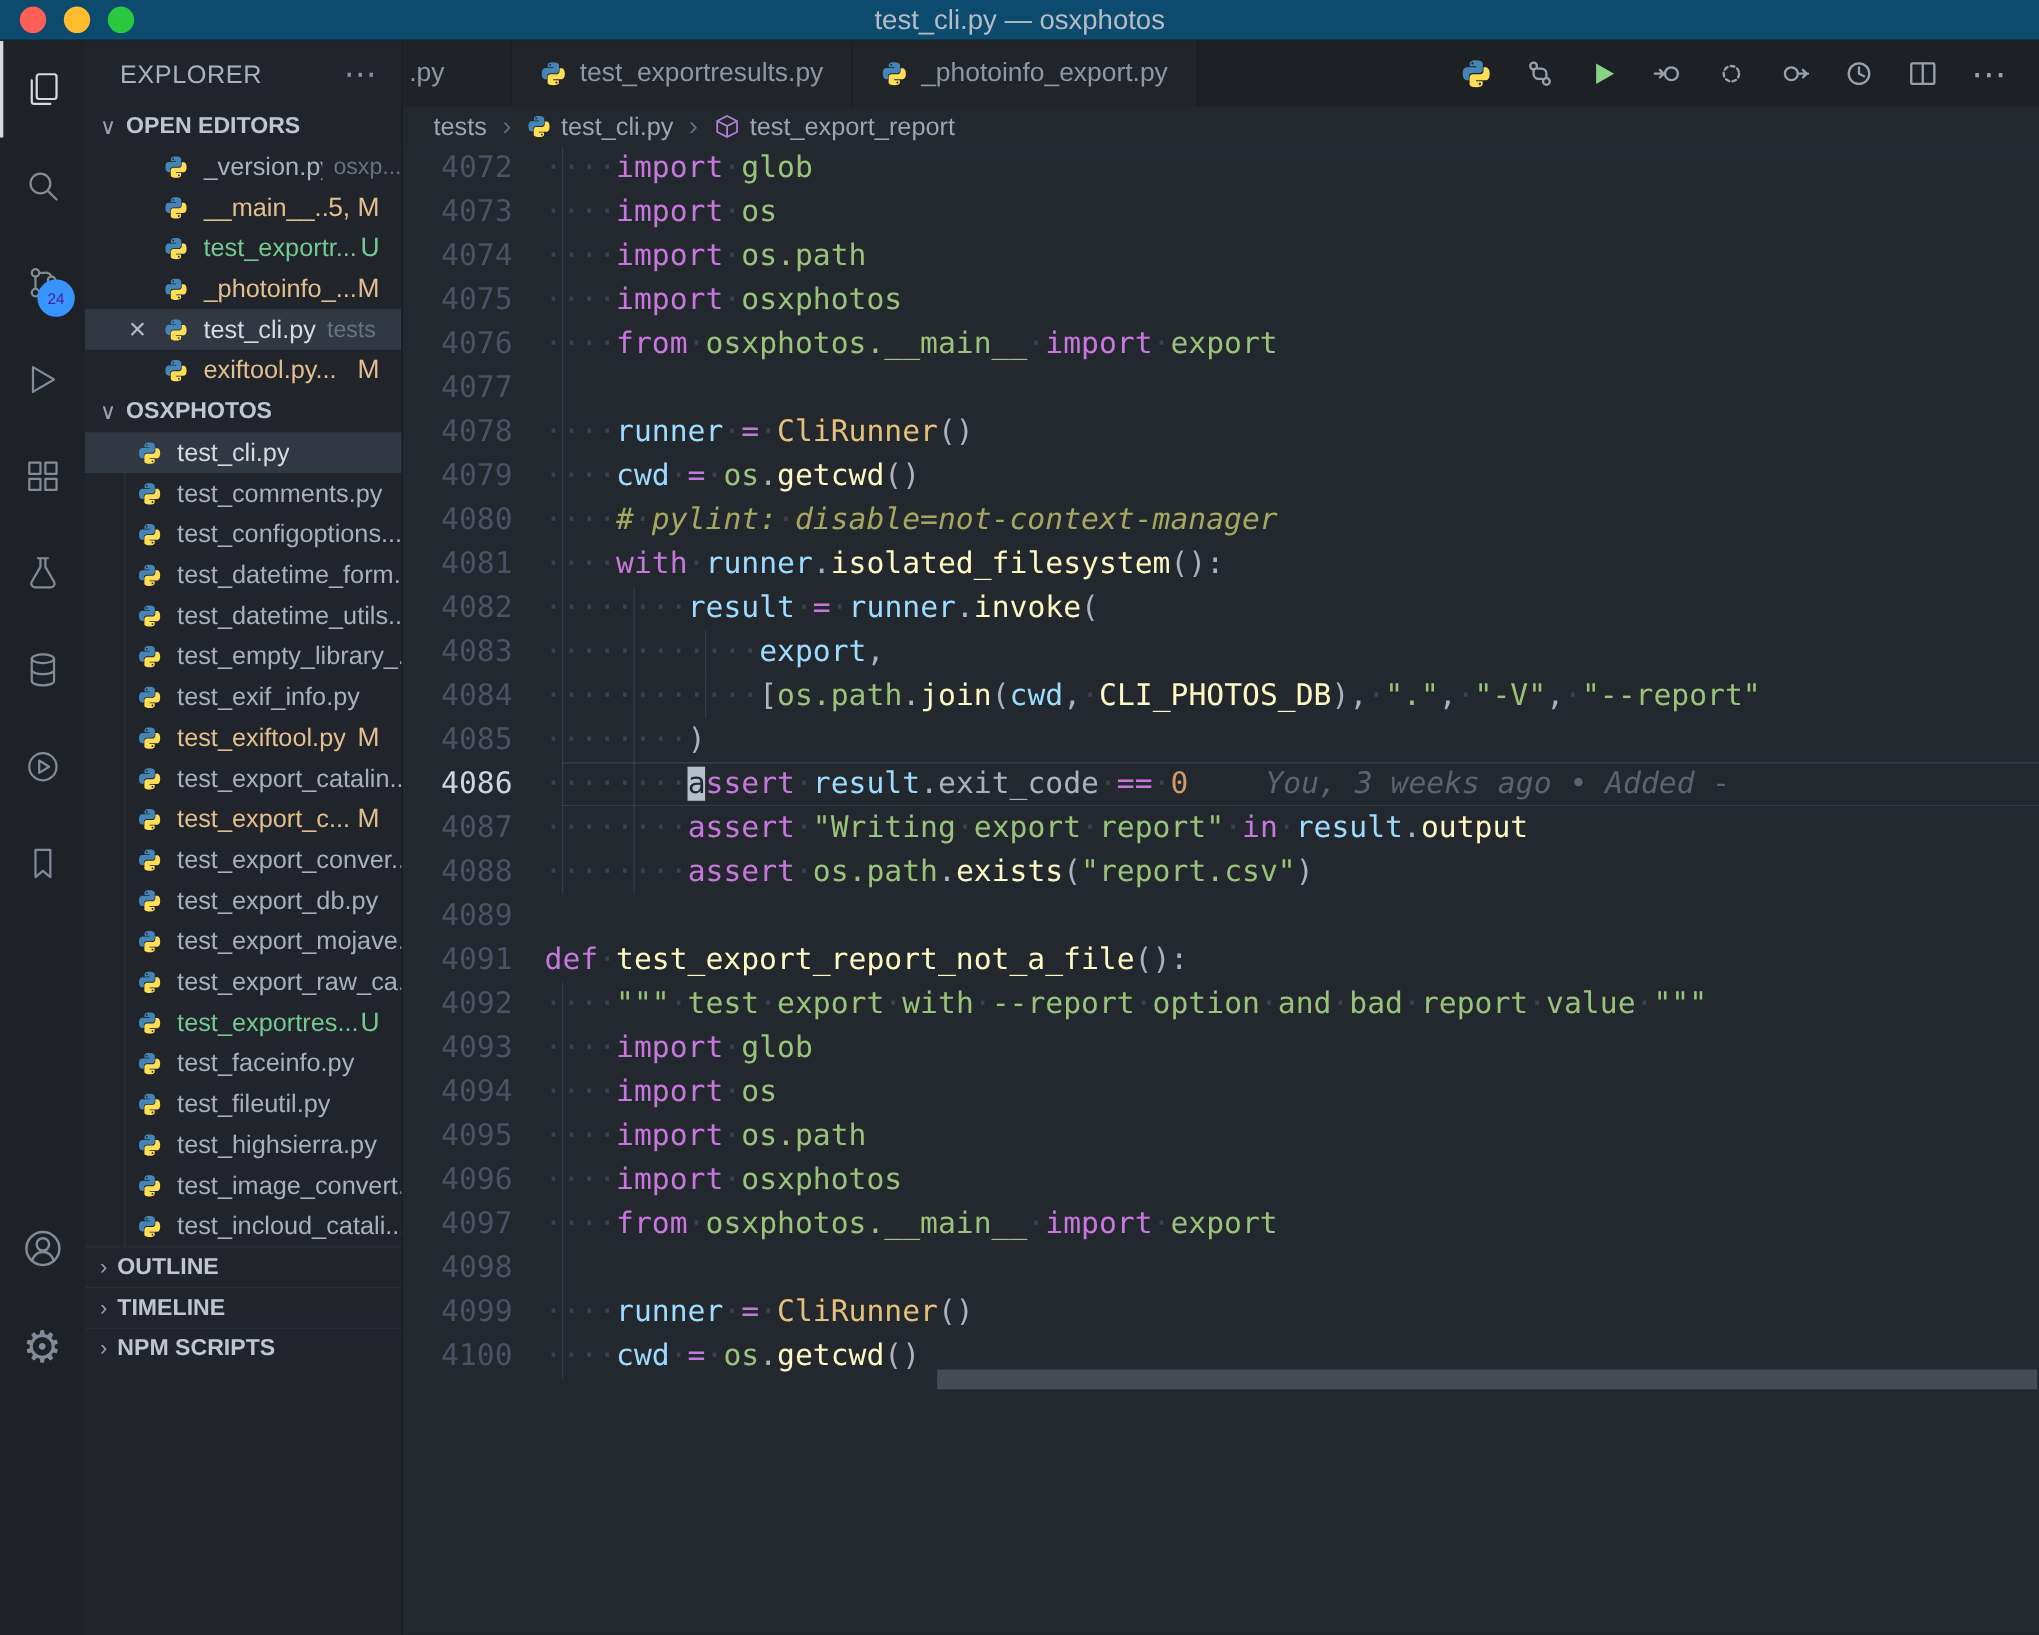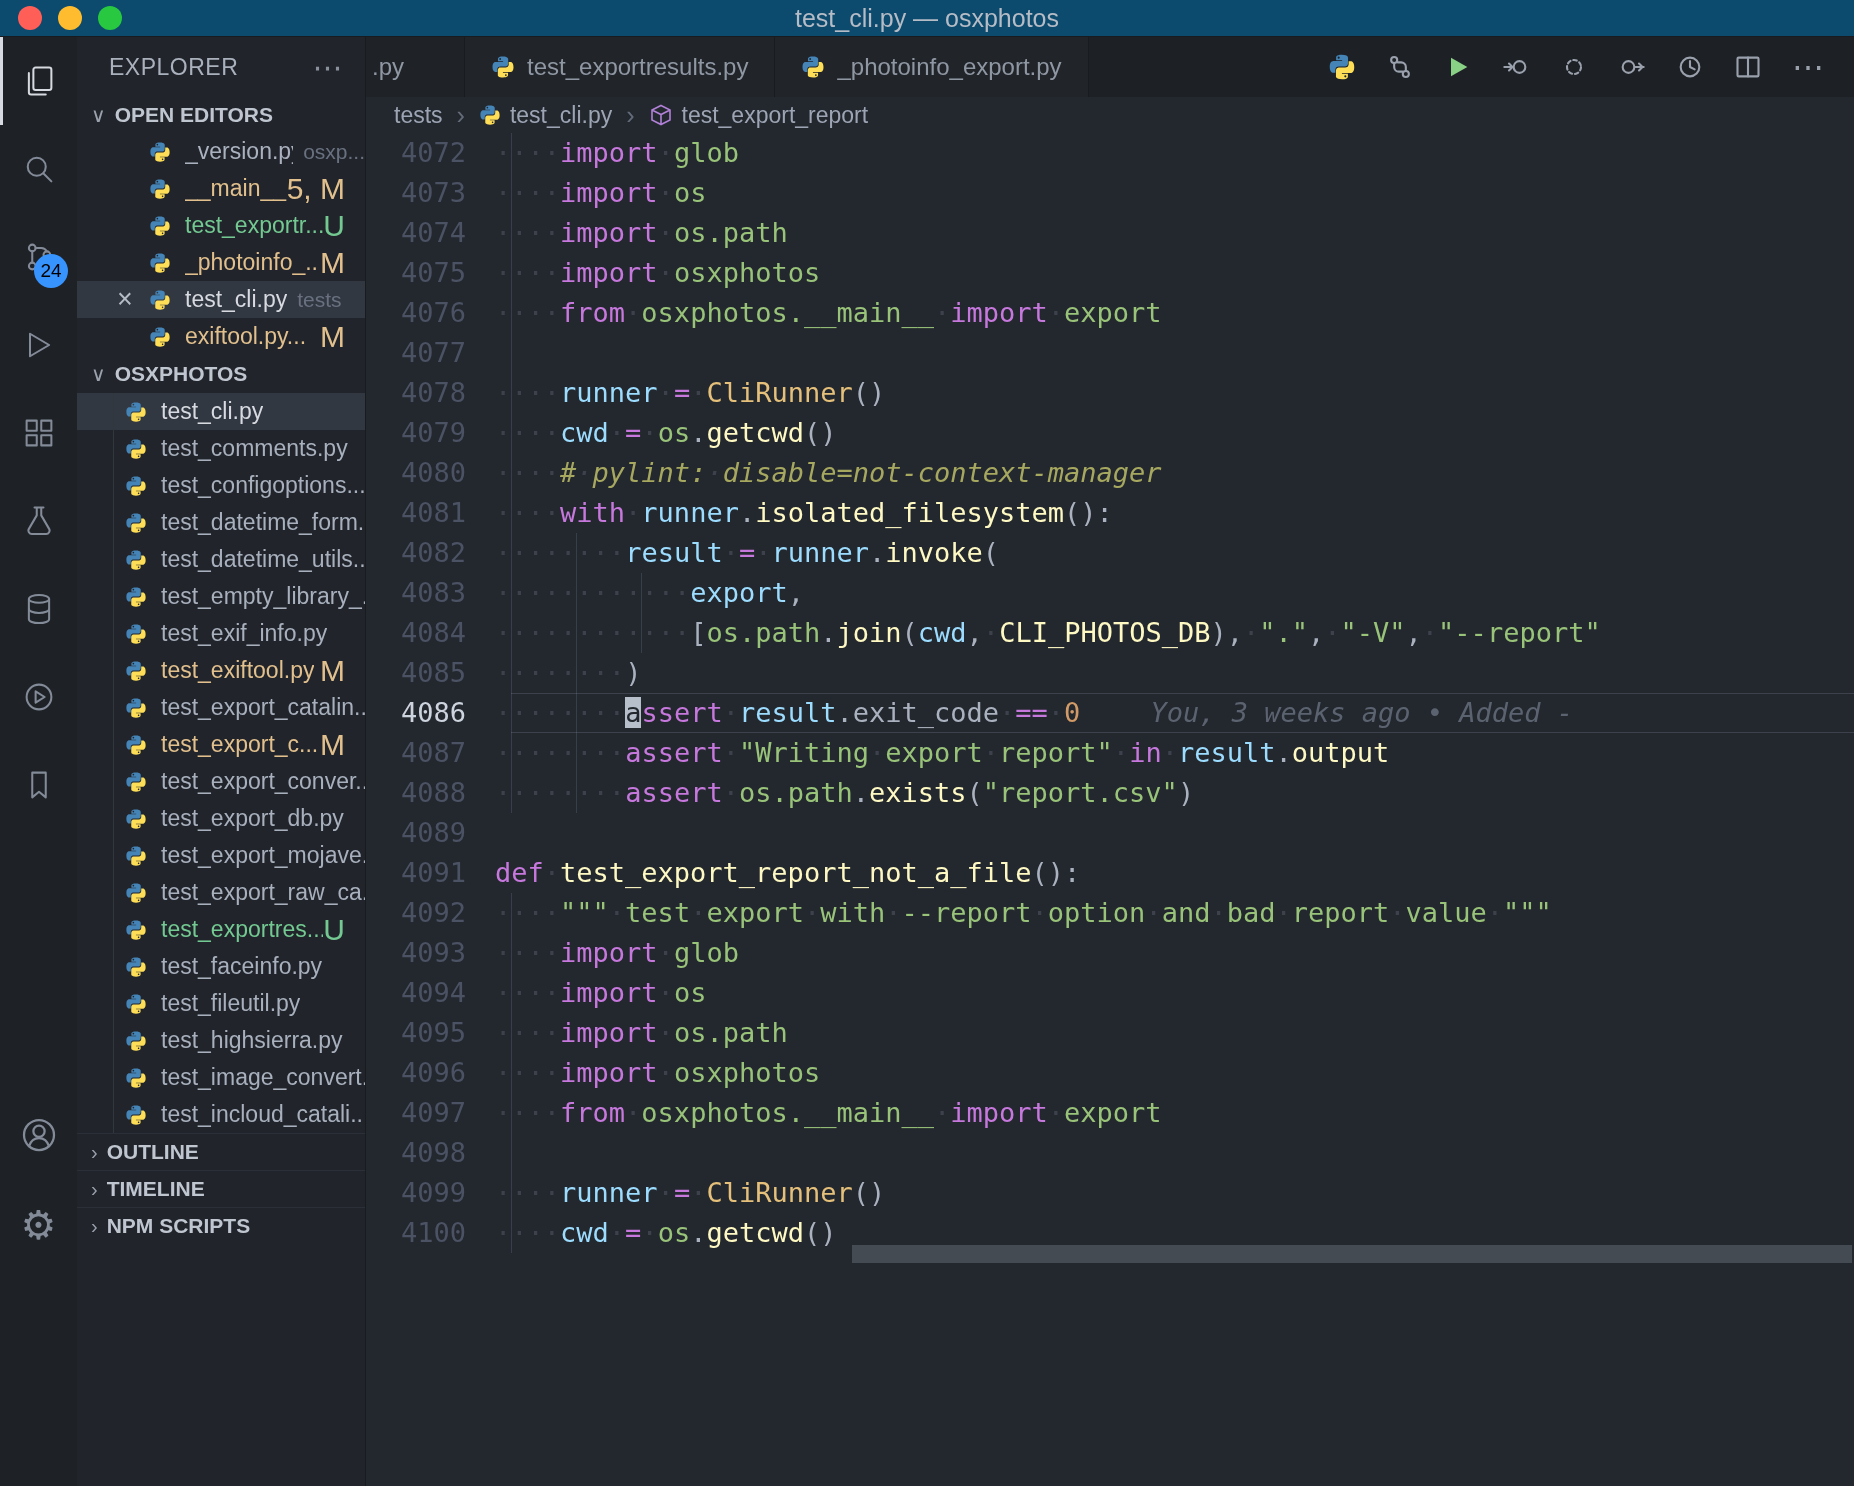--- a/index.html
+++ b/index.html
@@ -20,40 +20,40 @@
   .title-text{color:#b6bcc6;font-size:25px;}
   
   .main{display:flex;height:1450px;}
   
   .activitybar{width:77px;flex:none;background:#1e2227;position:relative;}
   .ab-icon{width:77px;height:88px;display:flex;align-items:center;justify-content:center;
     color:#848b98;position:relative;cursor:pointer;}
   .ab-icon.active{color:#d7dae0;box-shadow:inset 3px 0 0 #d7dae0;}
   .ab-icon svg{display:block;}
   .ab-badge{position:absolute;right:9px;bottom:13px;min-width:34px;height:34px;border-radius:17px;
-    background:var(--badge,#3794ff);color:#000000;font-size:19px;display:flex;align-items:center;justify-content:center;}
+    background:var(--badge,#3794ff);color:#4c1d95;font-size:14px;display:flex;align-items:center;justify-content:center;}
   .ab-bottom{position:absolute;top:1053px;left:0;width:77px;}
   .gear-glyph{font-size:40px;line-height:1;}
   
   .sidebar{width:288px;flex:none;background:#21252b;color:#9da5b4;font-size:23px;overflow:hidden;}
   .sb-title{height:60px;display:flex;align-items:center;padding:0 22px 0 32px;color:#aab1bd;letter-spacing:.5px;}
   .sb-title .more{margin-left:auto;font-size:30px;color:#8a919d;cursor:pointer;}
   .sec-header{height:36px;display:flex;align-items:center;gap:9px;padding-left:14px;
     font-weight:700;font-size:21px;color:#c0c6d0;cursor:pointer;}
   .sec-header.folder{height:38px;}
   .sec-header .chev{font-size:20px;font-weight:400;color:#9aa1ac;}
   .bottom-sec{border-top:1px solid #2b3038;}
   .oe-row{height:37px;display:flex;align-items:center;padding-left:40px;color:#abb2bf;white-space:nowrap;cursor:pointer;}
   .oe-row.active{background:#323842;}
   .oe-row.active .c-norm{color:#d7dae0;}
   .slot-close{width:32px;flex:none;font-size:27px;color:#b6bcc6;line-height:1;}
   .file-icon{width:24px;height:24px;flex:none;margin-right:12px;display:flex;align-items:center;}
   .oe-label{overflow:hidden;text-overflow:clip;}
   .suffix{color:#697180;margin-left:10px;font-size:21px;}
-  .gitbadge{margin-left:auto;padding-right:20px;font-size:30px;flex:none;text-align:right;}
+  .gitbadge{margin-left:auto;padding-right:20px;font-size:24px;flex:none;text-align:right;}
   .c-norm{color:inherit;}
   .c-mod{color:var(--modified,#e2c08d);}
   .c-add{color:var(--untracked,#73c991);}
   .tree{position:relative;}
   .tree::before{content:"";position:absolute;left:36px;top:0;bottom:0;width:1px;background:#31363f;}
   .tree-row{height:37px;display:flex;align-items:center;padding-left:48px;color:#a8b0bd;white-space:nowrap;cursor:pointer;}
   .tree-row.selected{background:#323842;}
   .tree-row.selected .c-norm{color:#d7dae0;}
   
   .editor-col{flex:1;min-width:0;display:flex;flex-direction:column;background:#23272e;border-left:1px solid #181b20;}

